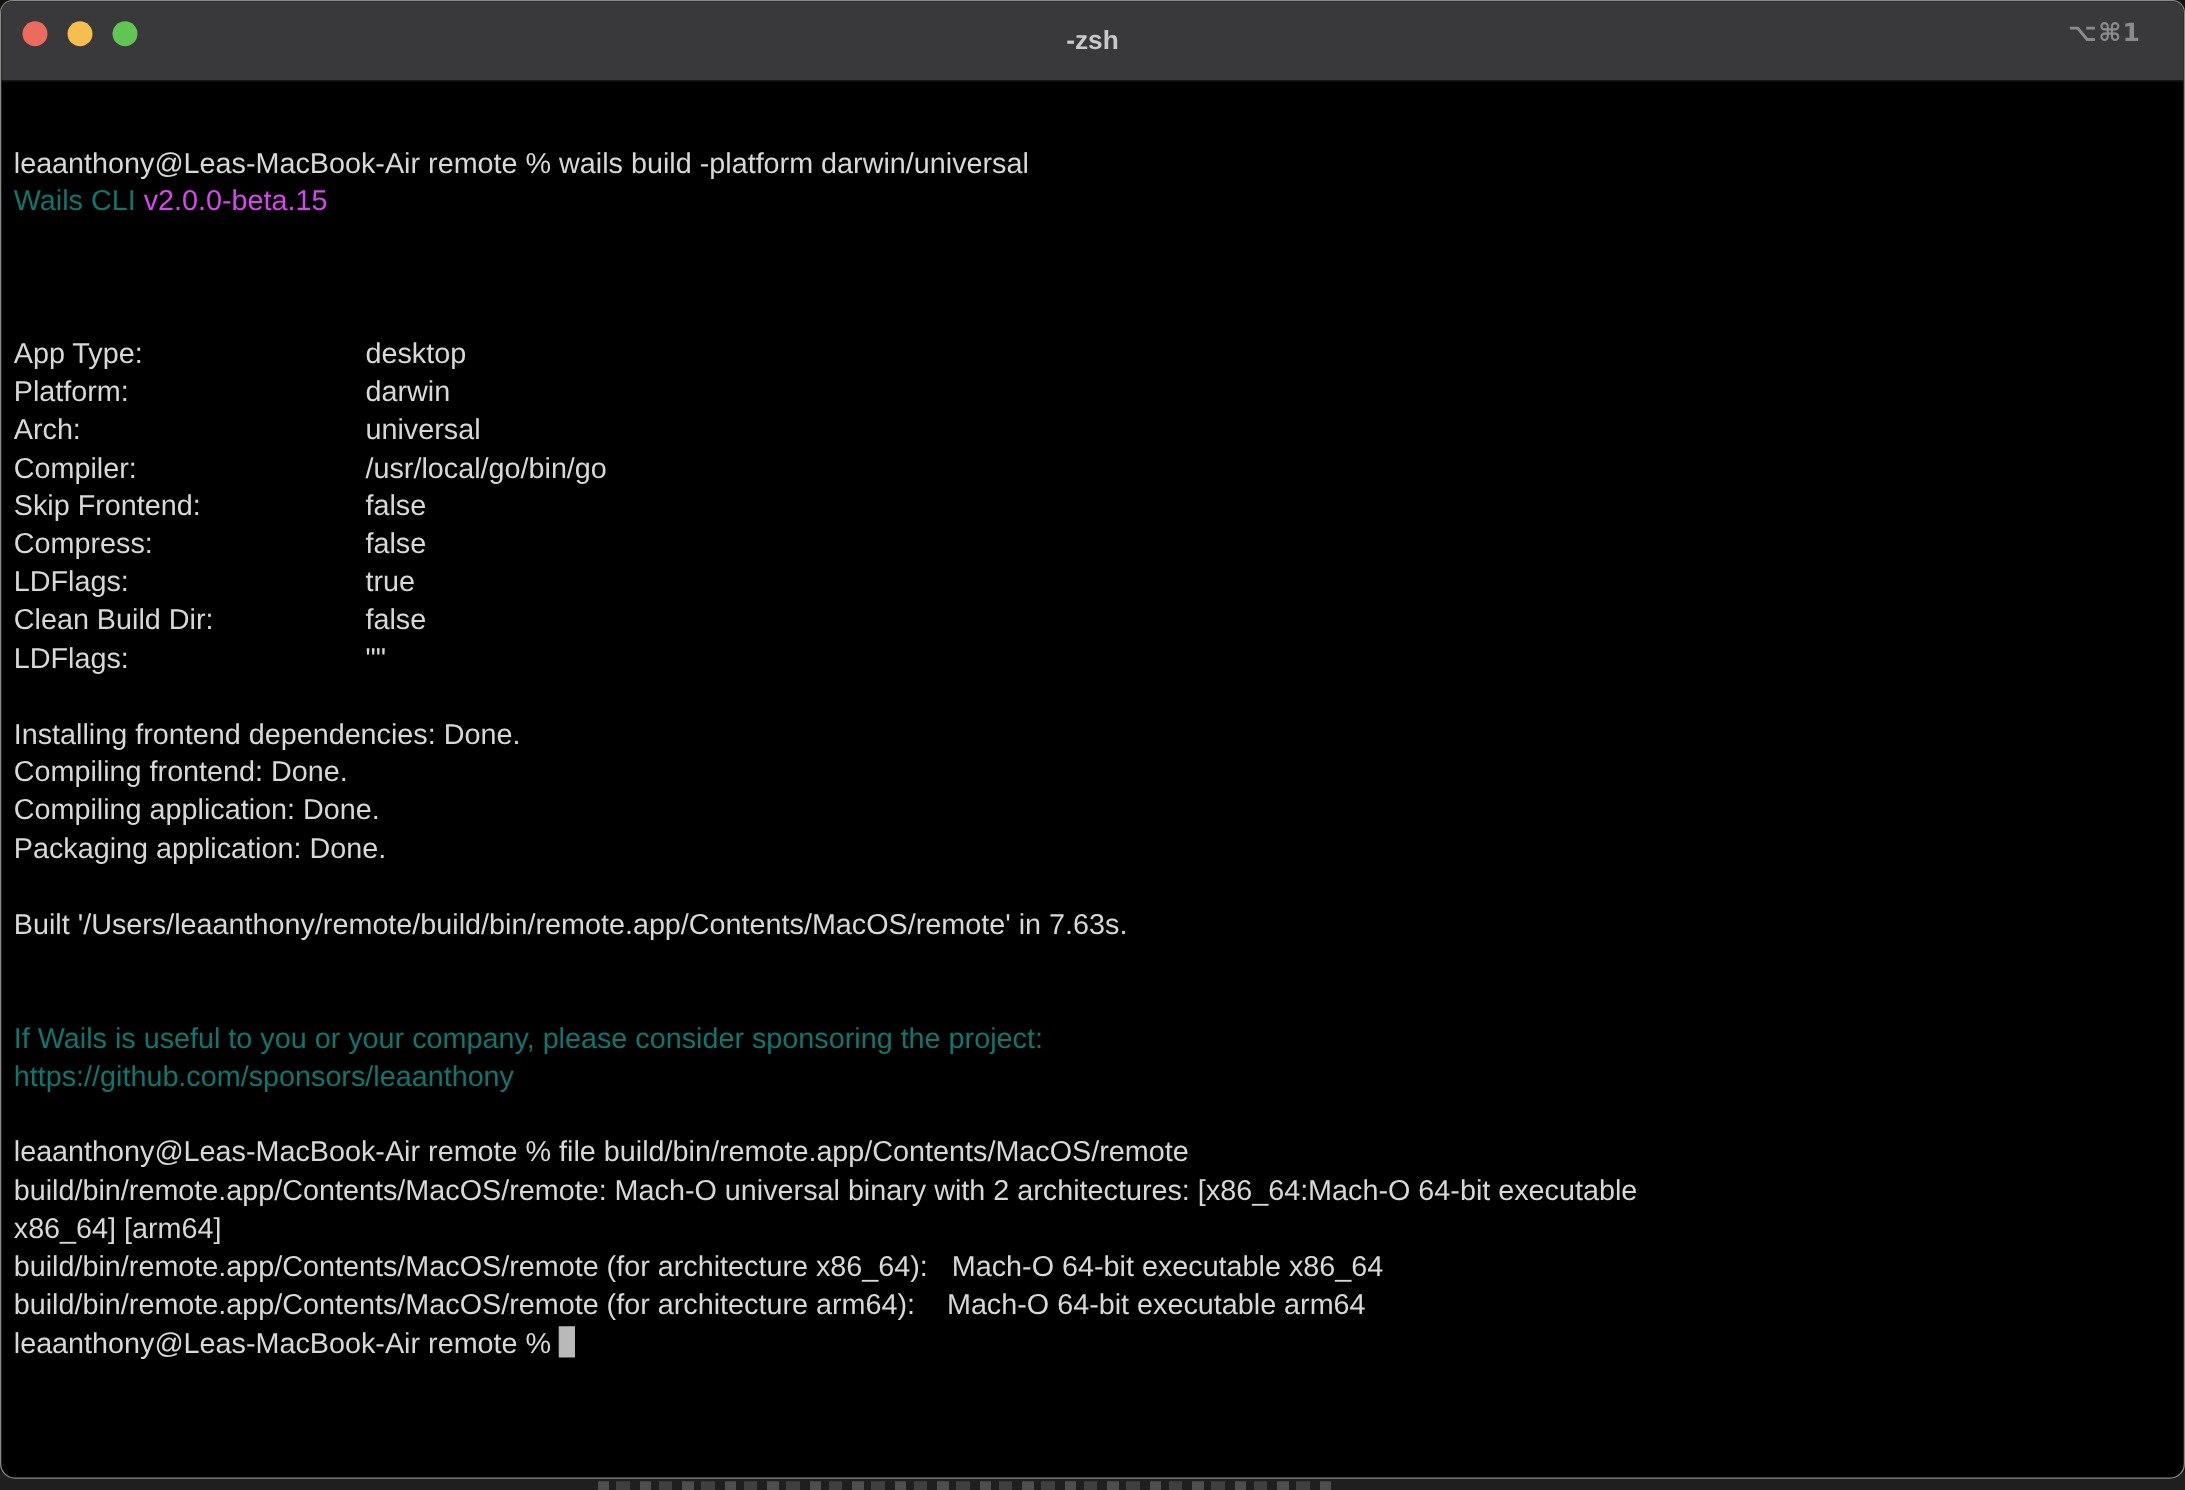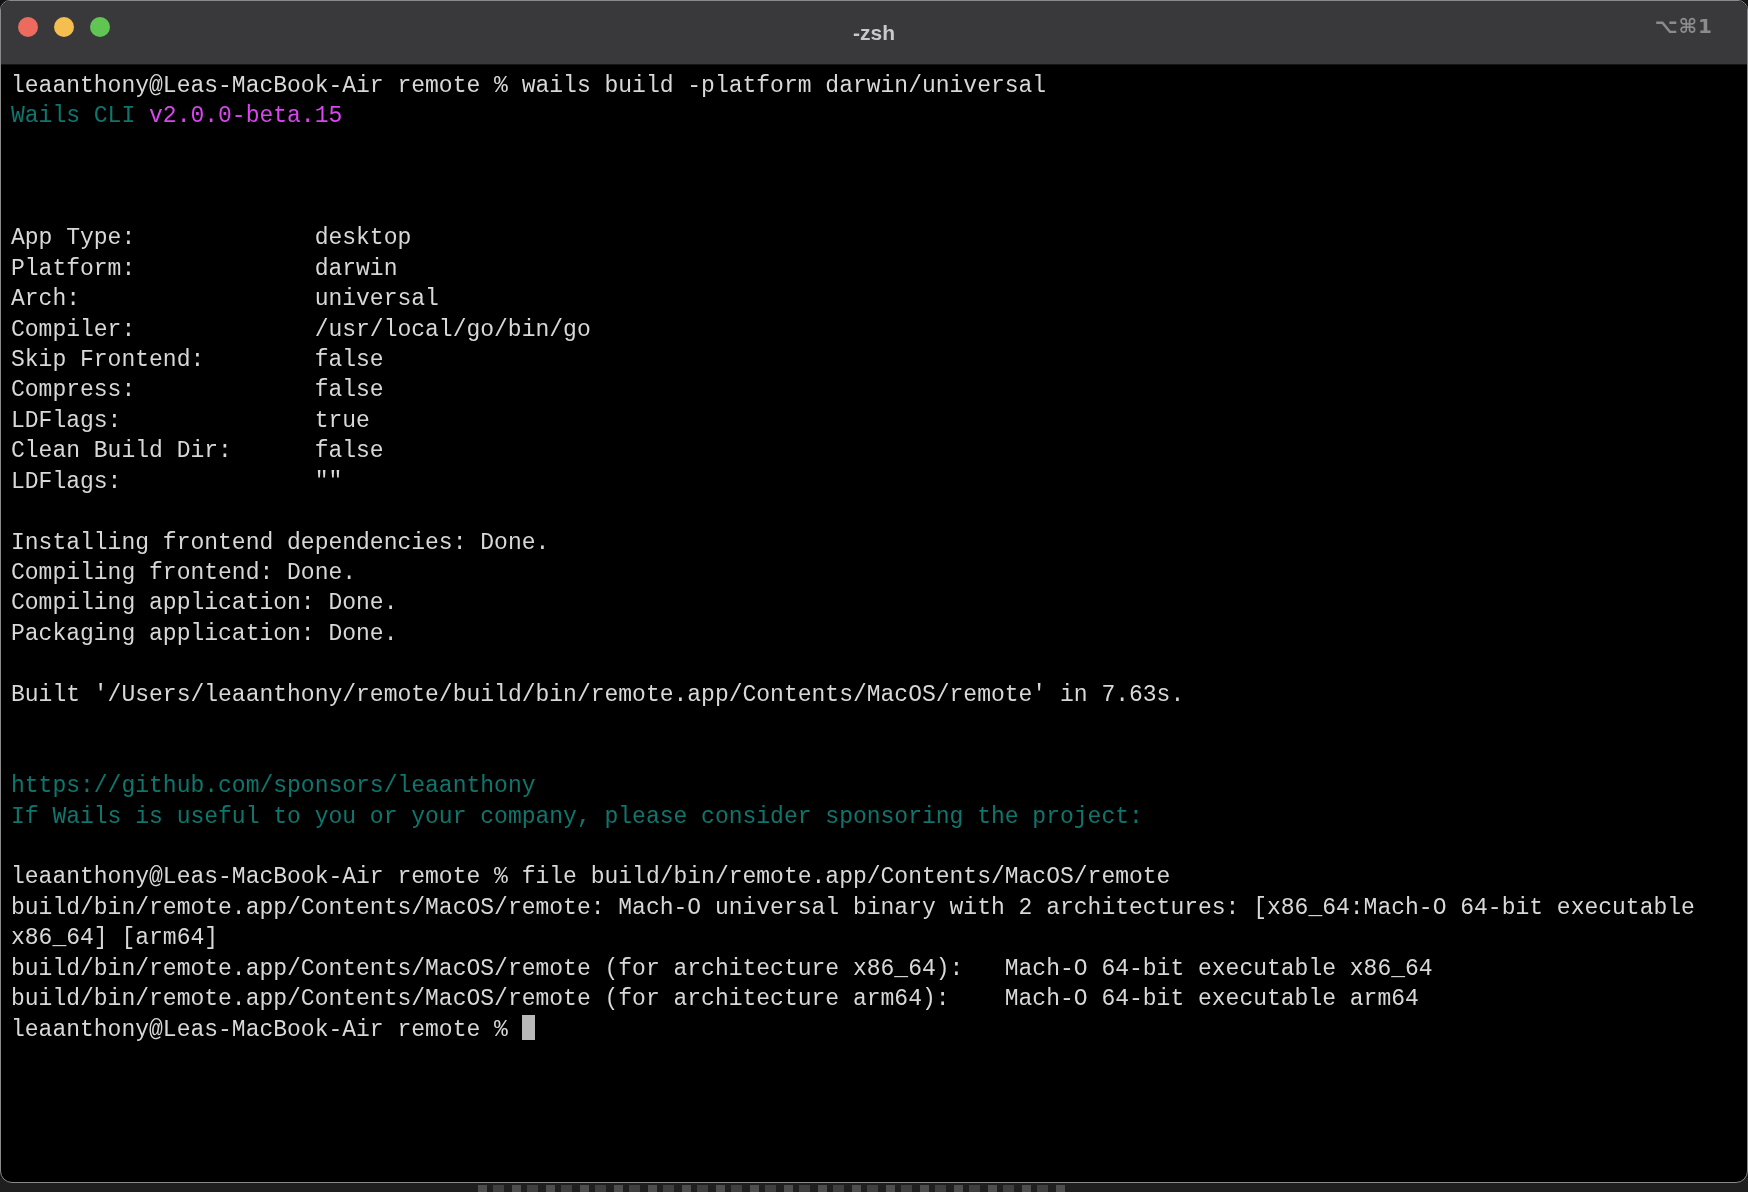--- a/index.html
+++ b/index.html
@@ -66,23 +66,24 @@
   .shortcut {
     position: absolute;
     right: 34px; top: 13px;
     font: bold 20px "DejaVu Sans", sans-serif;
     color: #8b8b8d;
     letter-spacing: 1px;
   }
 
   .content {
     padding: 6px 0 0 10px;
-    font-family: Liberation Mono, monospace;
+    font-family: Liberation Sans, sans-serif;
     font-size: 23px;
     color: #d8d8d8;
+    margin-top: 44px;
   }
   .line {
     height: 30.45px;
     line-height: 30.45px;
     white-space: pre;
   }
   .cfg-label { display: inline-block; width: 22ch; }
   .yellow-text { color: #0f766e; }
   .red-text    { color: #d946ef; }
   .cursor {
@@ -135,22 +136,22 @@
     <div class="line"><span>Compiling application: Done.</span></div>
     <div class="line"><span>Packaging application: Done.</span></div>
 
     <div class="line"></div>
 
     <div class="line"><span>Built '/Users/leaanthony/remote/build/bin/remote.app/Contents/MacOS/remote' in 7.63s.</span></div>
 
     <div class="line"></div>
     <div class="line"></div>
 
+    <div class="line yellow-text"><span>If Wails is useful to you or your company, please consider sponsoring the project:</span></div>
     <div class="line yellow-text"><span>https://github.com/sponsors/leaanthony</span></div>
-    <div class="line yellow-text"><span>If Wails is useful to you or your company, please consider sponsoring the project:</span></div>
 
     <div class="line"></div>
 
     <div class="line"><span>leaanthony@Leas-MacBook-Air remote % file build/bin/remote.app/Contents/MacOS/remote</span></div>
 
     <div class="line"><span>build/bin/remote.app/Contents/MacOS/remote: Mach-O universal binary with 2 architectures: [x86_64:Mach-O 64-bit executable</span></div>
     <div class="line"><span>x86_64] [arm64]</span></div>
     <div class="line"><span>build/bin/remote.app/Contents/MacOS/remote (for architecture x86_64):   Mach-O 64-bit executable x86_64</span></div>
     <div class="line"><span>build/bin/remote.app/Contents/MacOS/remote (for architecture arm64):    Mach-O 64-bit executable arm64</span></div>
 

